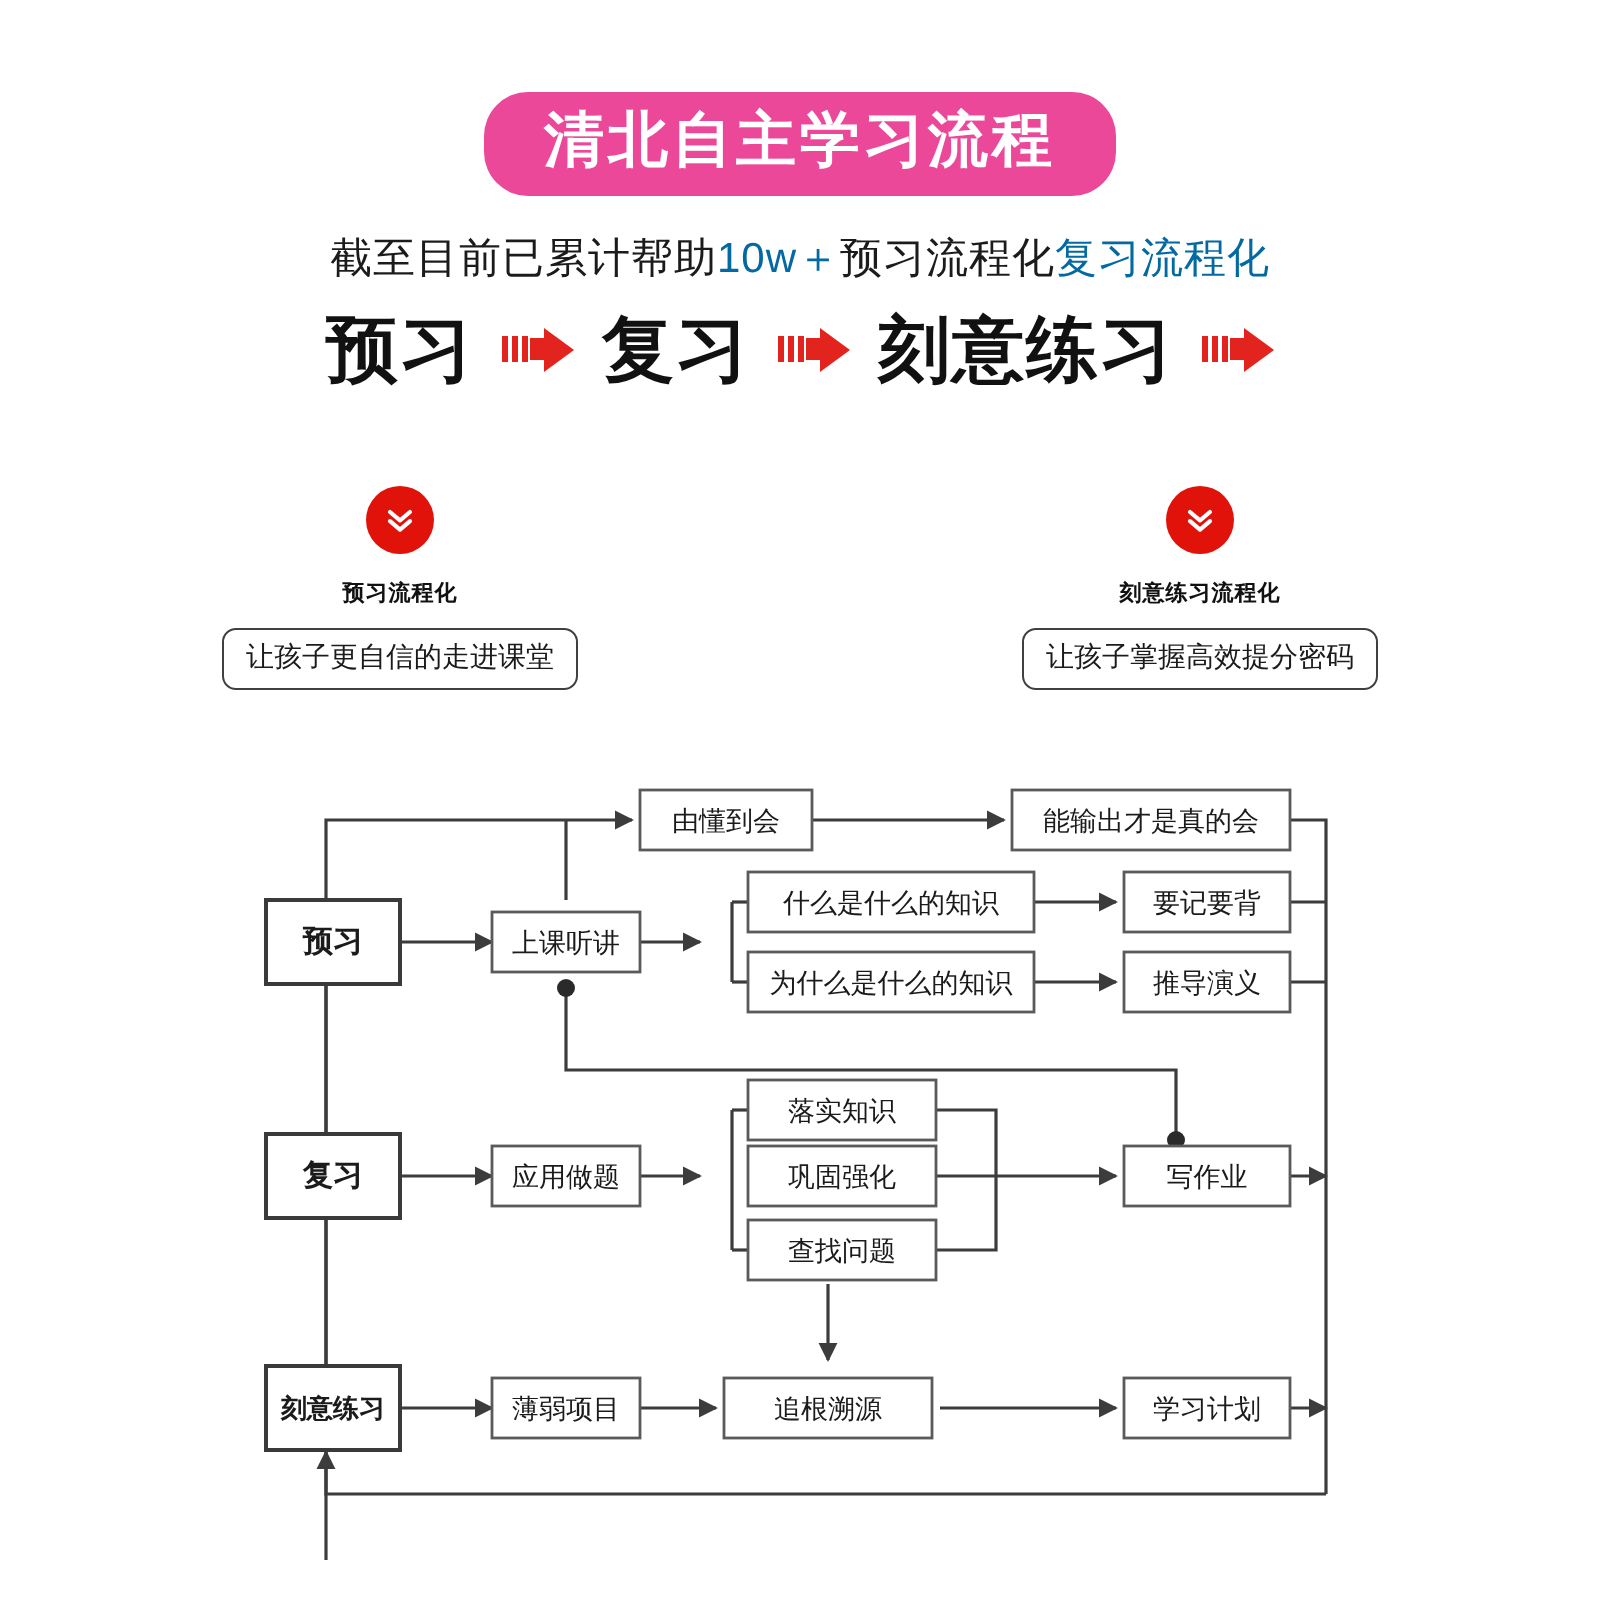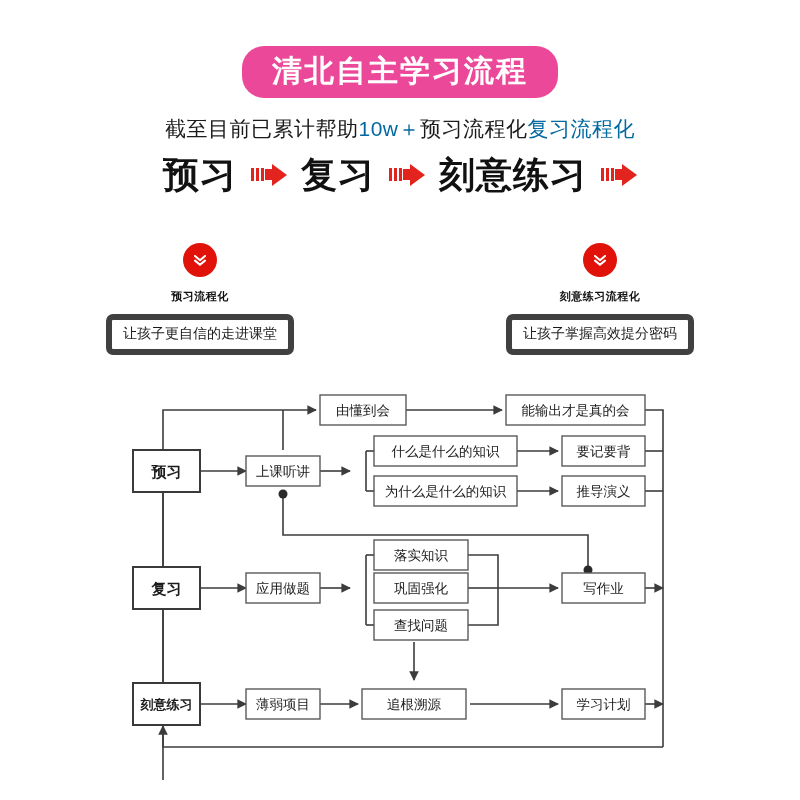--- a/index.html
+++ b/index.html
@@ -116,21 +116,21 @@
   .chev { display: block; }
   .col-title {
     margin-top: 12px;
     font-size: 11px;
     font-weight: bold;
     color: #111111;
     letter-spacing: 0.5px;
   }
   .pill {
     margin-top: 10px;
-    border: 6px solid #404040;
+    border: 1px solid #404040;
     border-radius: 7px;
     padding: 5px 11px 6px 11px;
     font-size: 14px;
     color: #1b1b1b;
     white-space: nowrap;
     background: #ffffff;
   }
 
   
   #chart {

